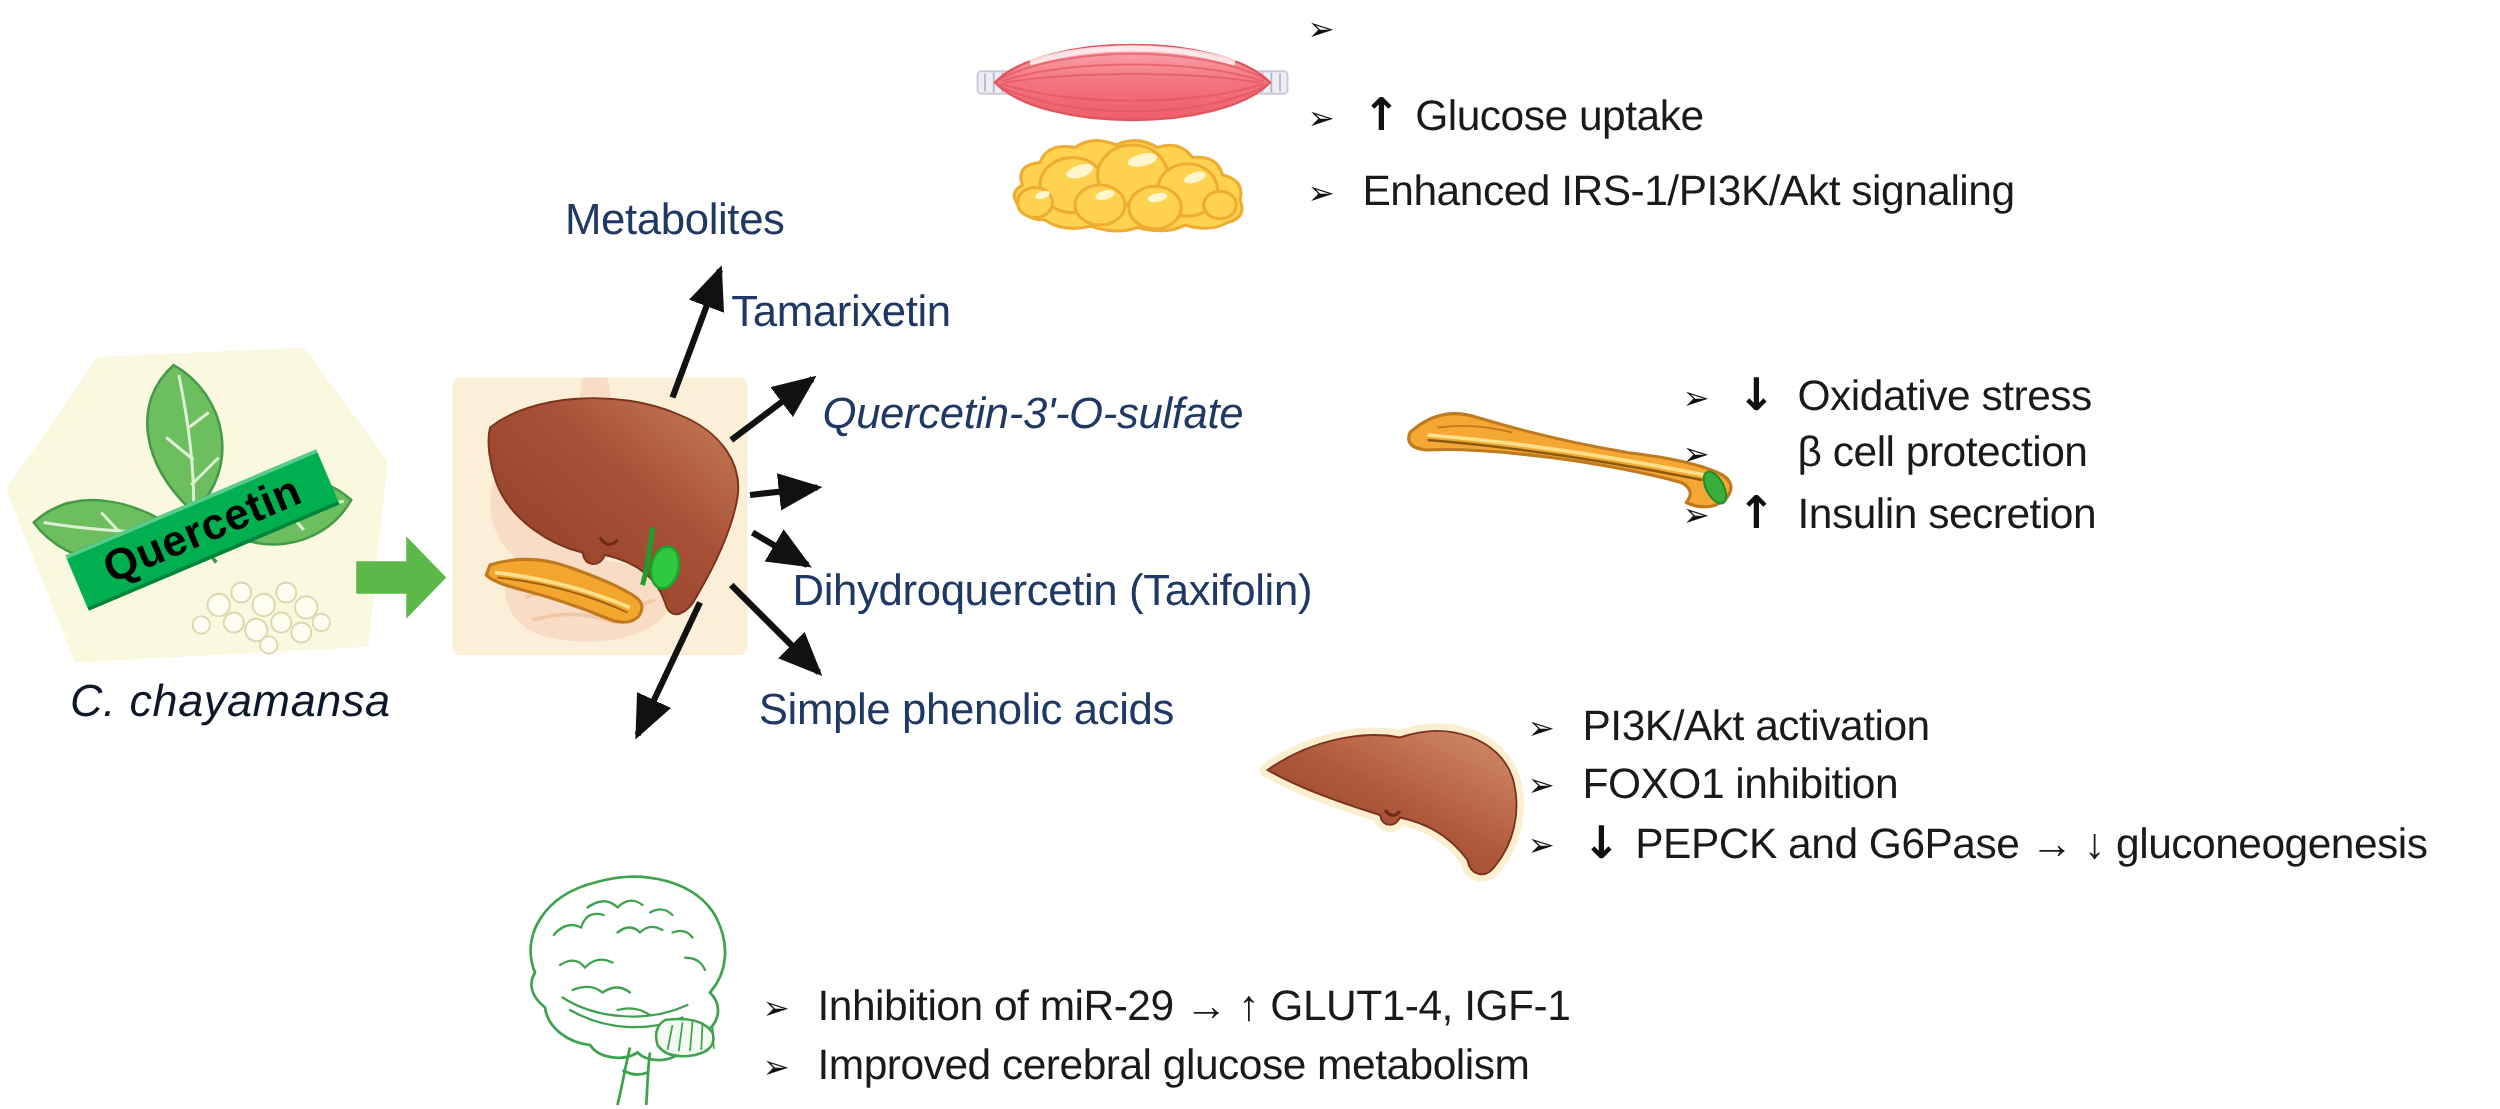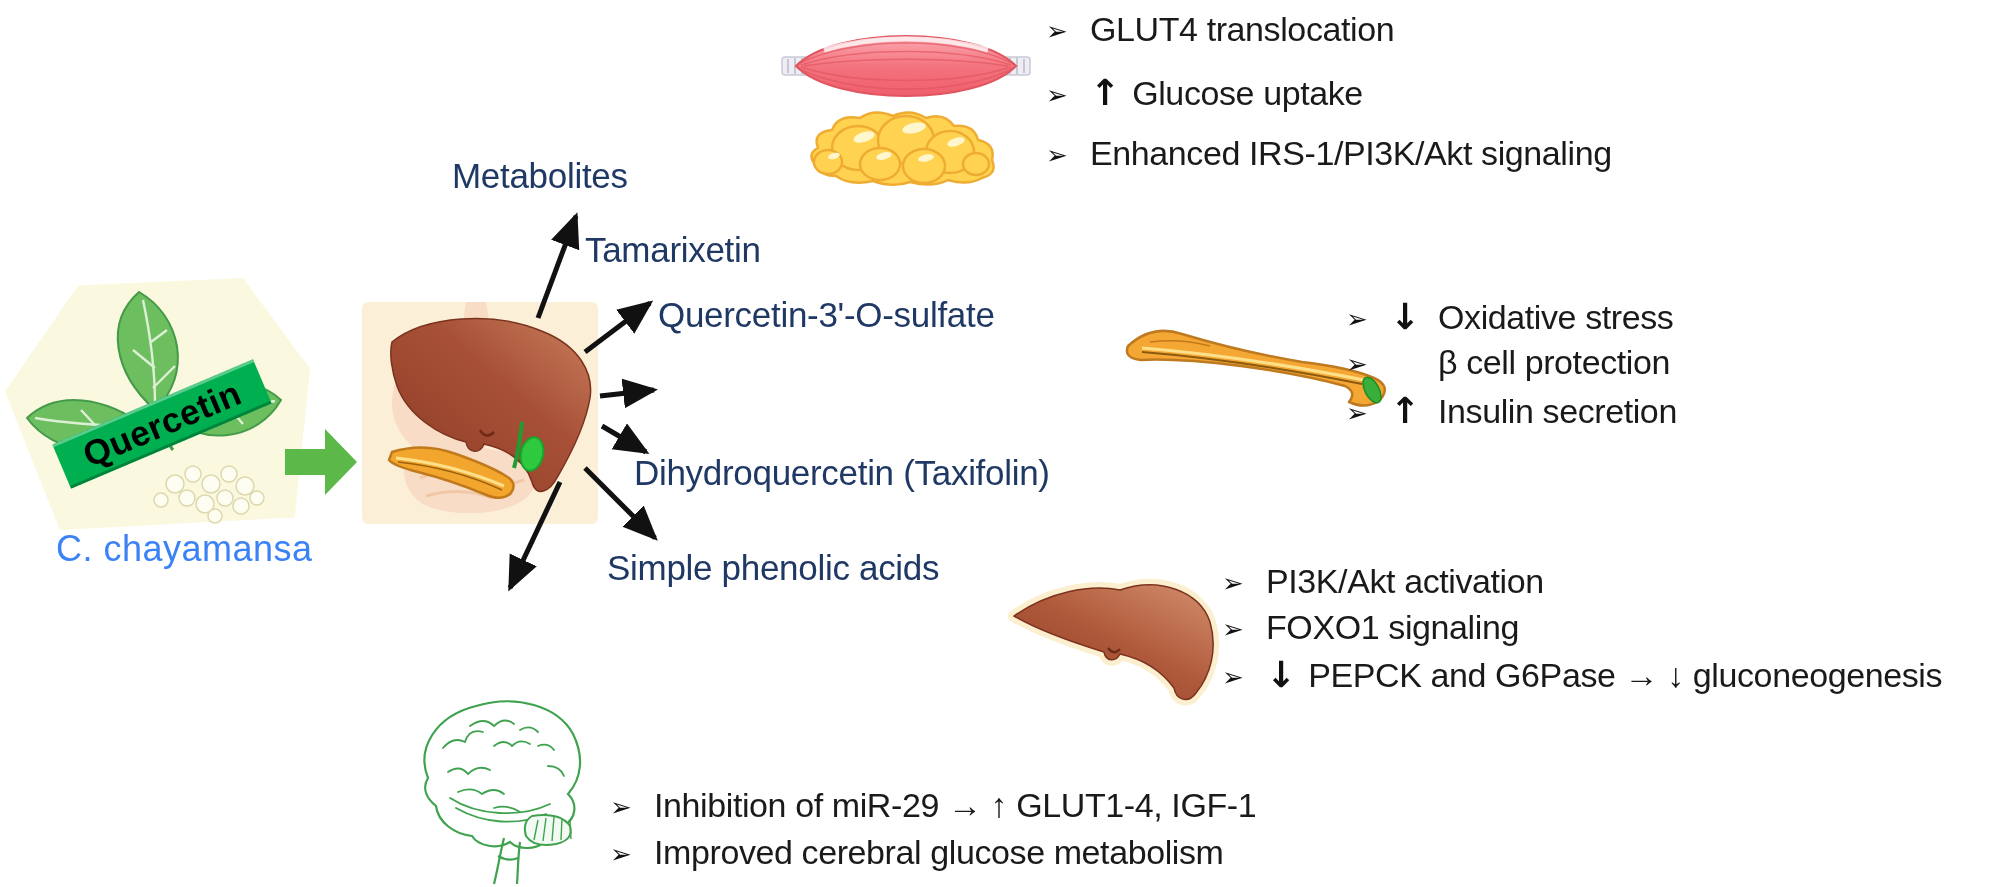--- a/index.html
+++ b/index.html
@@ -21,21 +21,21 @@
   .arr:not(:empty){margin-right:12px;}
   .aligned .arr{display:inline-block;min-width:48px;flex:0 0 48px;margin-right:0;}
   .etext{font-size:34px;color:var(--ink);letter-spacing:-0.4px;}
   
   .plant-bg{position:absolute;inset:0;background:var(--plantbg);
             clip-path:polygon(24% 3%,78% 0%,100% 36%,95% 95%,18% 100%,0% 45%);}
   .banner{position:absolute;left:48px;top:122px;width:218px;height:48px;background:var(--banner);
           transform:rotate(-23deg);display:flex;align-items:center;justify-content:center;
           box-shadow:inset 0 3px 0 rgba(255,255,255,.35), inset 0 -3px 0 rgba(0,0,0,.25);}
   .banner span{font-size:35px;font-weight:700;color:#000;letter-spacing:0.5px;}
-  .species{position:absolute;left:56px;top:528px;font-size:36px;color:#3b82f6;
+  .species{position:absolute;left:56px;top:540px;font-size:36px;font-style:italic;color:#0f172a;
            letter-spacing:0.5px;white-space:nowrap;}
   .organ-panel{position:absolute;left:362px;top:302px;width:236px;height:222px;
                background:var(--panel);border-radius:6px;}
   svg{display:block;}
 </style>
 </head>
 <body>
 
 <div class="canvas">
 
@@ -126,21 +126,21 @@
       <line x1="585" y1="352" x2="650" y2="303"></line>
       <line x1="600" y1="396" x2="654" y2="390"></line>
       <line x1="602" y1="426" x2="646" y2="452"></line>
       <line x1="585" y1="468" x2="655" y2="538"></line>
       <line x1="560" y1="482" x2="510" y2="588"></line>
     </g>
   </svg>
 
   <div class="mlabel" style="left:452px;top:156px;">Metabolites</div>
   <div class="mlabel" style="left:585px;top:230px;">Tamarixetin</div>
-  <div class="mlabel" style="left:658px;top:295px;">Quercetin-3'-O-sulfate</div>
+  <div class="mlabel" style="left:658px;top:311px;font-style:italic;">Quercetin-3'-O-sulfate</div>
   <div class="mlabel" style="left:607px;top:548px;">Simple phenolic acids</div>
   <div class="mlabel" style="left:634px;top:453px;">Dihydroquercetin (Taxifolin)</div>
 
   <svg class="abs" style="left:780px;top:20px;" width="252" height="92" viewBox="0 0 252 92">
     <g fill="#EDEDF3" stroke="#C9C9D8" stroke-width="1.5">
       <rect x="2" y="37" width="27" height="18" rx="3"></rect>
       <rect x="223" y="37" width="27" height="18" rx="3"></rect>
     </g>
     <g stroke="#B9B9CC" stroke-width="1.5">
       <path d="M 8 39 v 14 M 15 38 v 16 M 22 38 v 16 M 230 38 v 16 M 237 38 v 16 M 244 39 v 14"></path>
@@ -181,21 +181,20 @@
       <ellipse cx="86" cy="50" rx="8" ry="3.5" transform="rotate(-14 86 50)"></ellipse>
       <ellipse cx="36" cy="50" rx="6" ry="3" transform="rotate(-16 36 50)"></ellipse>
       <ellipse cx="128" cy="52" rx="8" ry="3.5" transform="rotate(-12 128 52)"></ellipse>
     </g>
   </svg>
 
   <div class="blist" style="left:1046px;top:10px;gap:18px;">
     <div class="line">
       <span class="bullet">➢</span>
         <span class="arr"></span>
-        <span class="etext">GLUT4 translocation</span>
     </div>
     <div class="line">
       <span class="bullet">➢</span>
         <span class="arr">↑</span>
         <span class="etext">Glucose uptake</span>
     </div>
     <div class="line">
       <span class="bullet">➢</span>
         <span class="arr"></span>
         <span class="etext">Enhanced IRS-1/PI3K/Akt signaling</span>
@@ -243,21 +242,21 @@
 
   <div class="blist" style="left:1222px;top:562px;gap:2px;">
     <div class="line">
       <span class="bullet">➢</span>
         <span class="arr"></span>
         <span class="etext">PI3K/Akt activation</span>
     </div>
     <div class="line">
       <span class="bullet">➢</span>
         <span class="arr"></span>
-        <span class="etext">FOXO1 signaling</span>
+        <span class="etext">FOXO1 inhibition</span>
     </div>
     <div class="line">
       <span class="bullet">➢</span>
         <span class="arr">↓</span>
         <span class="etext">PEPCK and G6Pase → ↓ gluconeogenesis</span>
     </div>
   </div>
 
   <svg class="abs" style="left:398px;top:686px;" width="212" height="200" viewBox="0 0 212 200">
     <g stroke="#3FA24E" stroke-width="2.2" fill="#ffffff" stroke-linecap="round">

